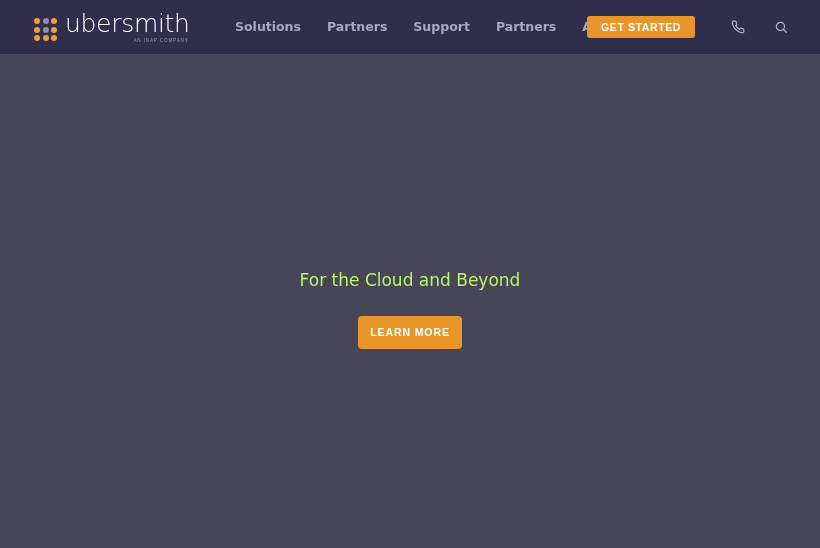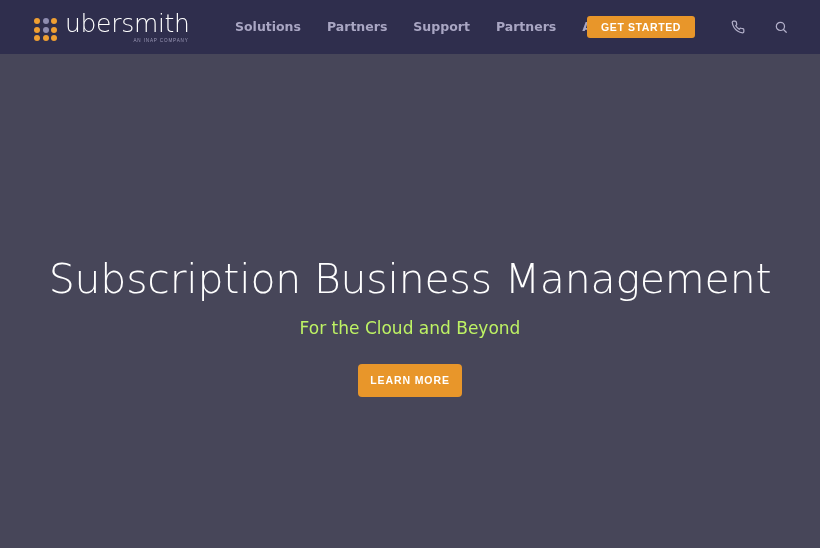--- a/index.html
+++ b/index.html
@@ -257,19 +257,18 @@
           <circle cx="11" cy="11" r="7"></circle>
           <line x1="16.2" y1="16.2" x2="21" y2="21"></line>
         </svg>
       </span>
     </div>
 
   </header>
 
   <section class="hero">
     <div class="hero-inner">
-      <h1 class="hero-title">Subscription Business Management</h1>
       <p class="hero-subtitle">For the Cloud and Beyond</p>
       <button class="btn-learn-more">LEARN MORE</button>
     </div>
   </section>
 
 </div>
 
 </body></html>

